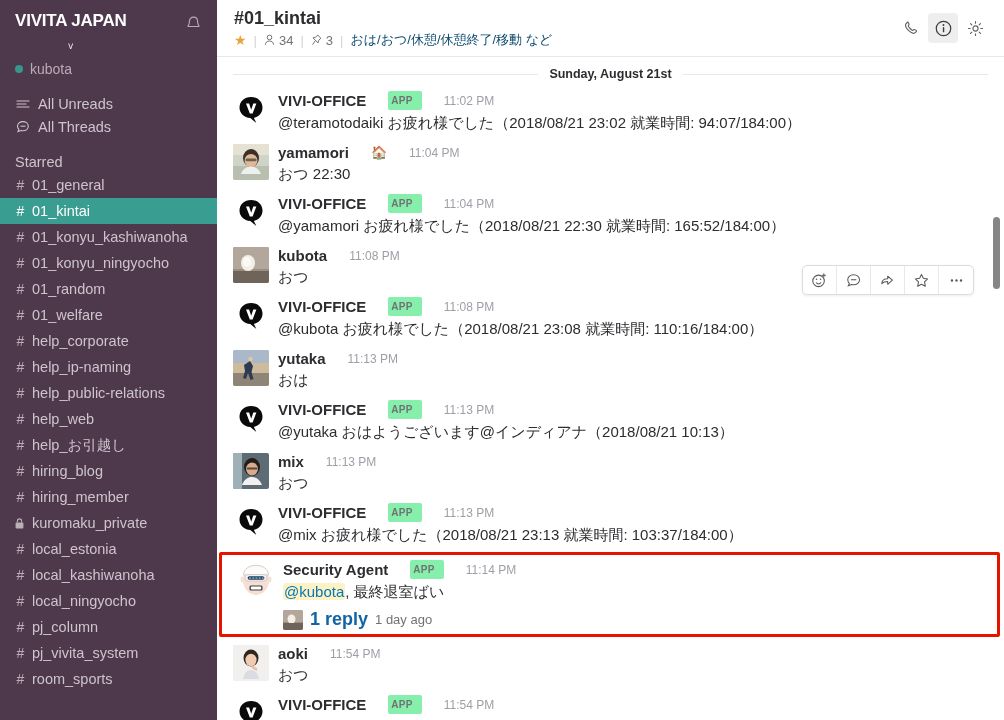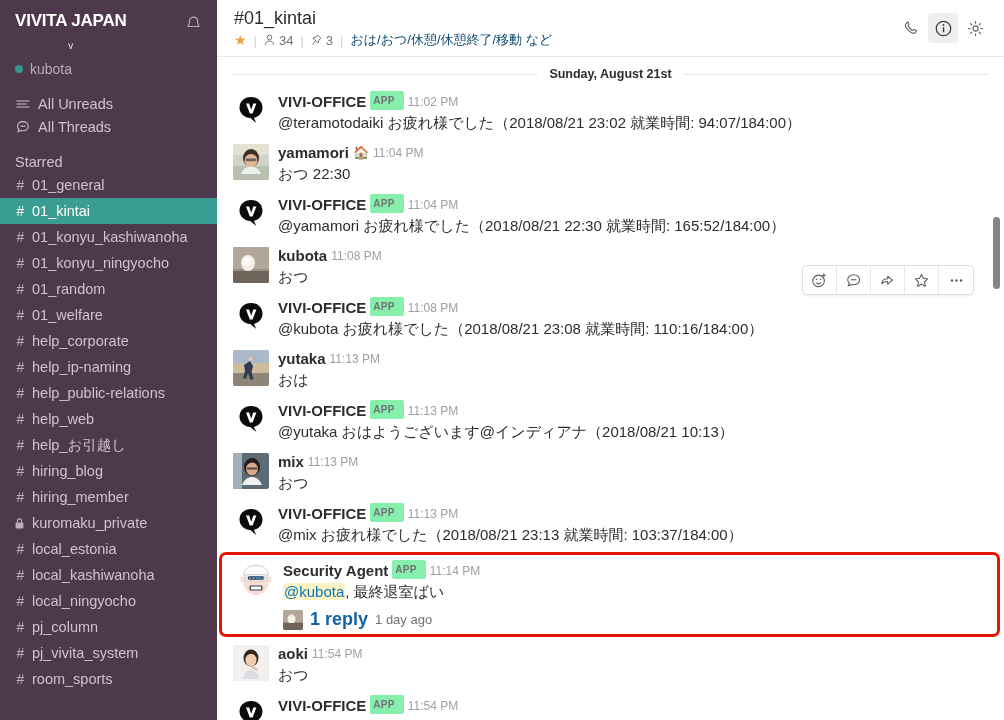--- a/index.html
+++ b/index.html
@@ -63,21 +63,21 @@
   
   .main { flex: 1 1 auto; height: 720px; display: flex; flex-direction: column; background: #fff; position: relative; }
 
   .ch-header {
     height: 57px; flex: 0 0 57px;
     border-bottom: 1px solid #e8e8e8;
     display: flex; align-items: center; justify-content: space-between;
     padding: 0 14px 0 17px; background: #fff;
   }
   .ch-head-left { display: flex; flex-direction: column; justify-content: center; }
-  .ch-name { font-size: 18px; font-weight: normal; color: #2c2d30; line-height: 22px; }
+  .ch-name { font-size: 18px; font-weight: bold; color: #2c2d30; line-height: 22px; }
   .ch-meta { display: flex; align-items: center; gap: 0px; margin-top: 2px; font-size: 13px; color: #717274; }
   .ch-meta .star { color: #e8a33d; font-size: 14px; }
   .sep { color: #d3d3d3; margin: 0 7px; }
   .meta-grp { display: flex; align-items: center; gap: 4px; }
   .topic { color: #0c4a6e; font-size: 13px; }
   .head-icons { display: flex; align-items: center; gap: 2px; }
   .hi-btn {
     width: 30px; height: 30px; border-radius: 4px;
     display: flex; align-items: center; justify-content: center;
   }
@@ -92,37 +92,37 @@
   .div-label { font-size: 12.5px; font-weight: bold; color: #2c2d30; padding: 0 11px; }
 
   .msg {
     display: flex; padding: 6px 16px 4px 16px; position: relative;
   }
   .avatar {
     width: 36px; height: 36px; flex: 0 0 36px; border-radius: 2px;
     margin-right: 9px; overflow: hidden; background: #eee;
   }
   .mbody { flex: 1 1 auto; min-width: 0; }
-  .mhead { display: flex; align-items: center; gap: 4px; line-height: 18px; }
+  .mhead { display: flex; align-items: flex-start; gap: 22px; line-height: 18px; }
   .uname { font-size: 15px; font-weight: bold; color: #2c2d30; }
   .app-tag {
     font-size: 10px; font-weight: bold; color: #717274;
     background: #86efac; border-radius: 2px; padding: 1px 9px 0 3px;
     letter-spacing: .3px; position: relative; top: -1px;
   }
   .ts { font-size: 12px; color: #9e9ea6; }
   .mtext { font-size: 15px; color: #2c2d30; line-height: 22px; margin-top: 1px; word-break: break-all; }
   .mention { background: #fdf2c4; color: #0576b9; border-radius: 3px; padding: 0 1px; }
 
   .thread-row { display: flex; align-items: center; gap: 7px; margin-top: 6px; }
   .thread-av { width: 20px; height: 20px; border-radius: 2px; overflow: hidden; }
   .thread-count { font-size: 18px; font-weight: bold; color: #1264a3; }
   .thread-time { font-size: 13px; color: #717274; }
 
-  .hl-msg { border: 3px solid #e51400; border-radius: 7px; margin: 2px 4px 2px 2px; }
+  .hl-msg { border: 3px solid #e51400; border-radius: 2px; margin: 2px 4px 2px 2px; }
 
   .hover-tools {
     position: absolute; right: 30px; top: 208px;
     display: flex; background: #fff; border: 1px solid #dddddd; border-radius: 5px;
     box-shadow: 0 1px 3px rgba(0,0,0,.08); height: 30px; z-index: 30;
   }
   .ht-btn {
     width: 34px; height: 28px; display: flex; align-items: center; justify-content: center;
     border-right: 1px solid #e8e8e8;
   }

